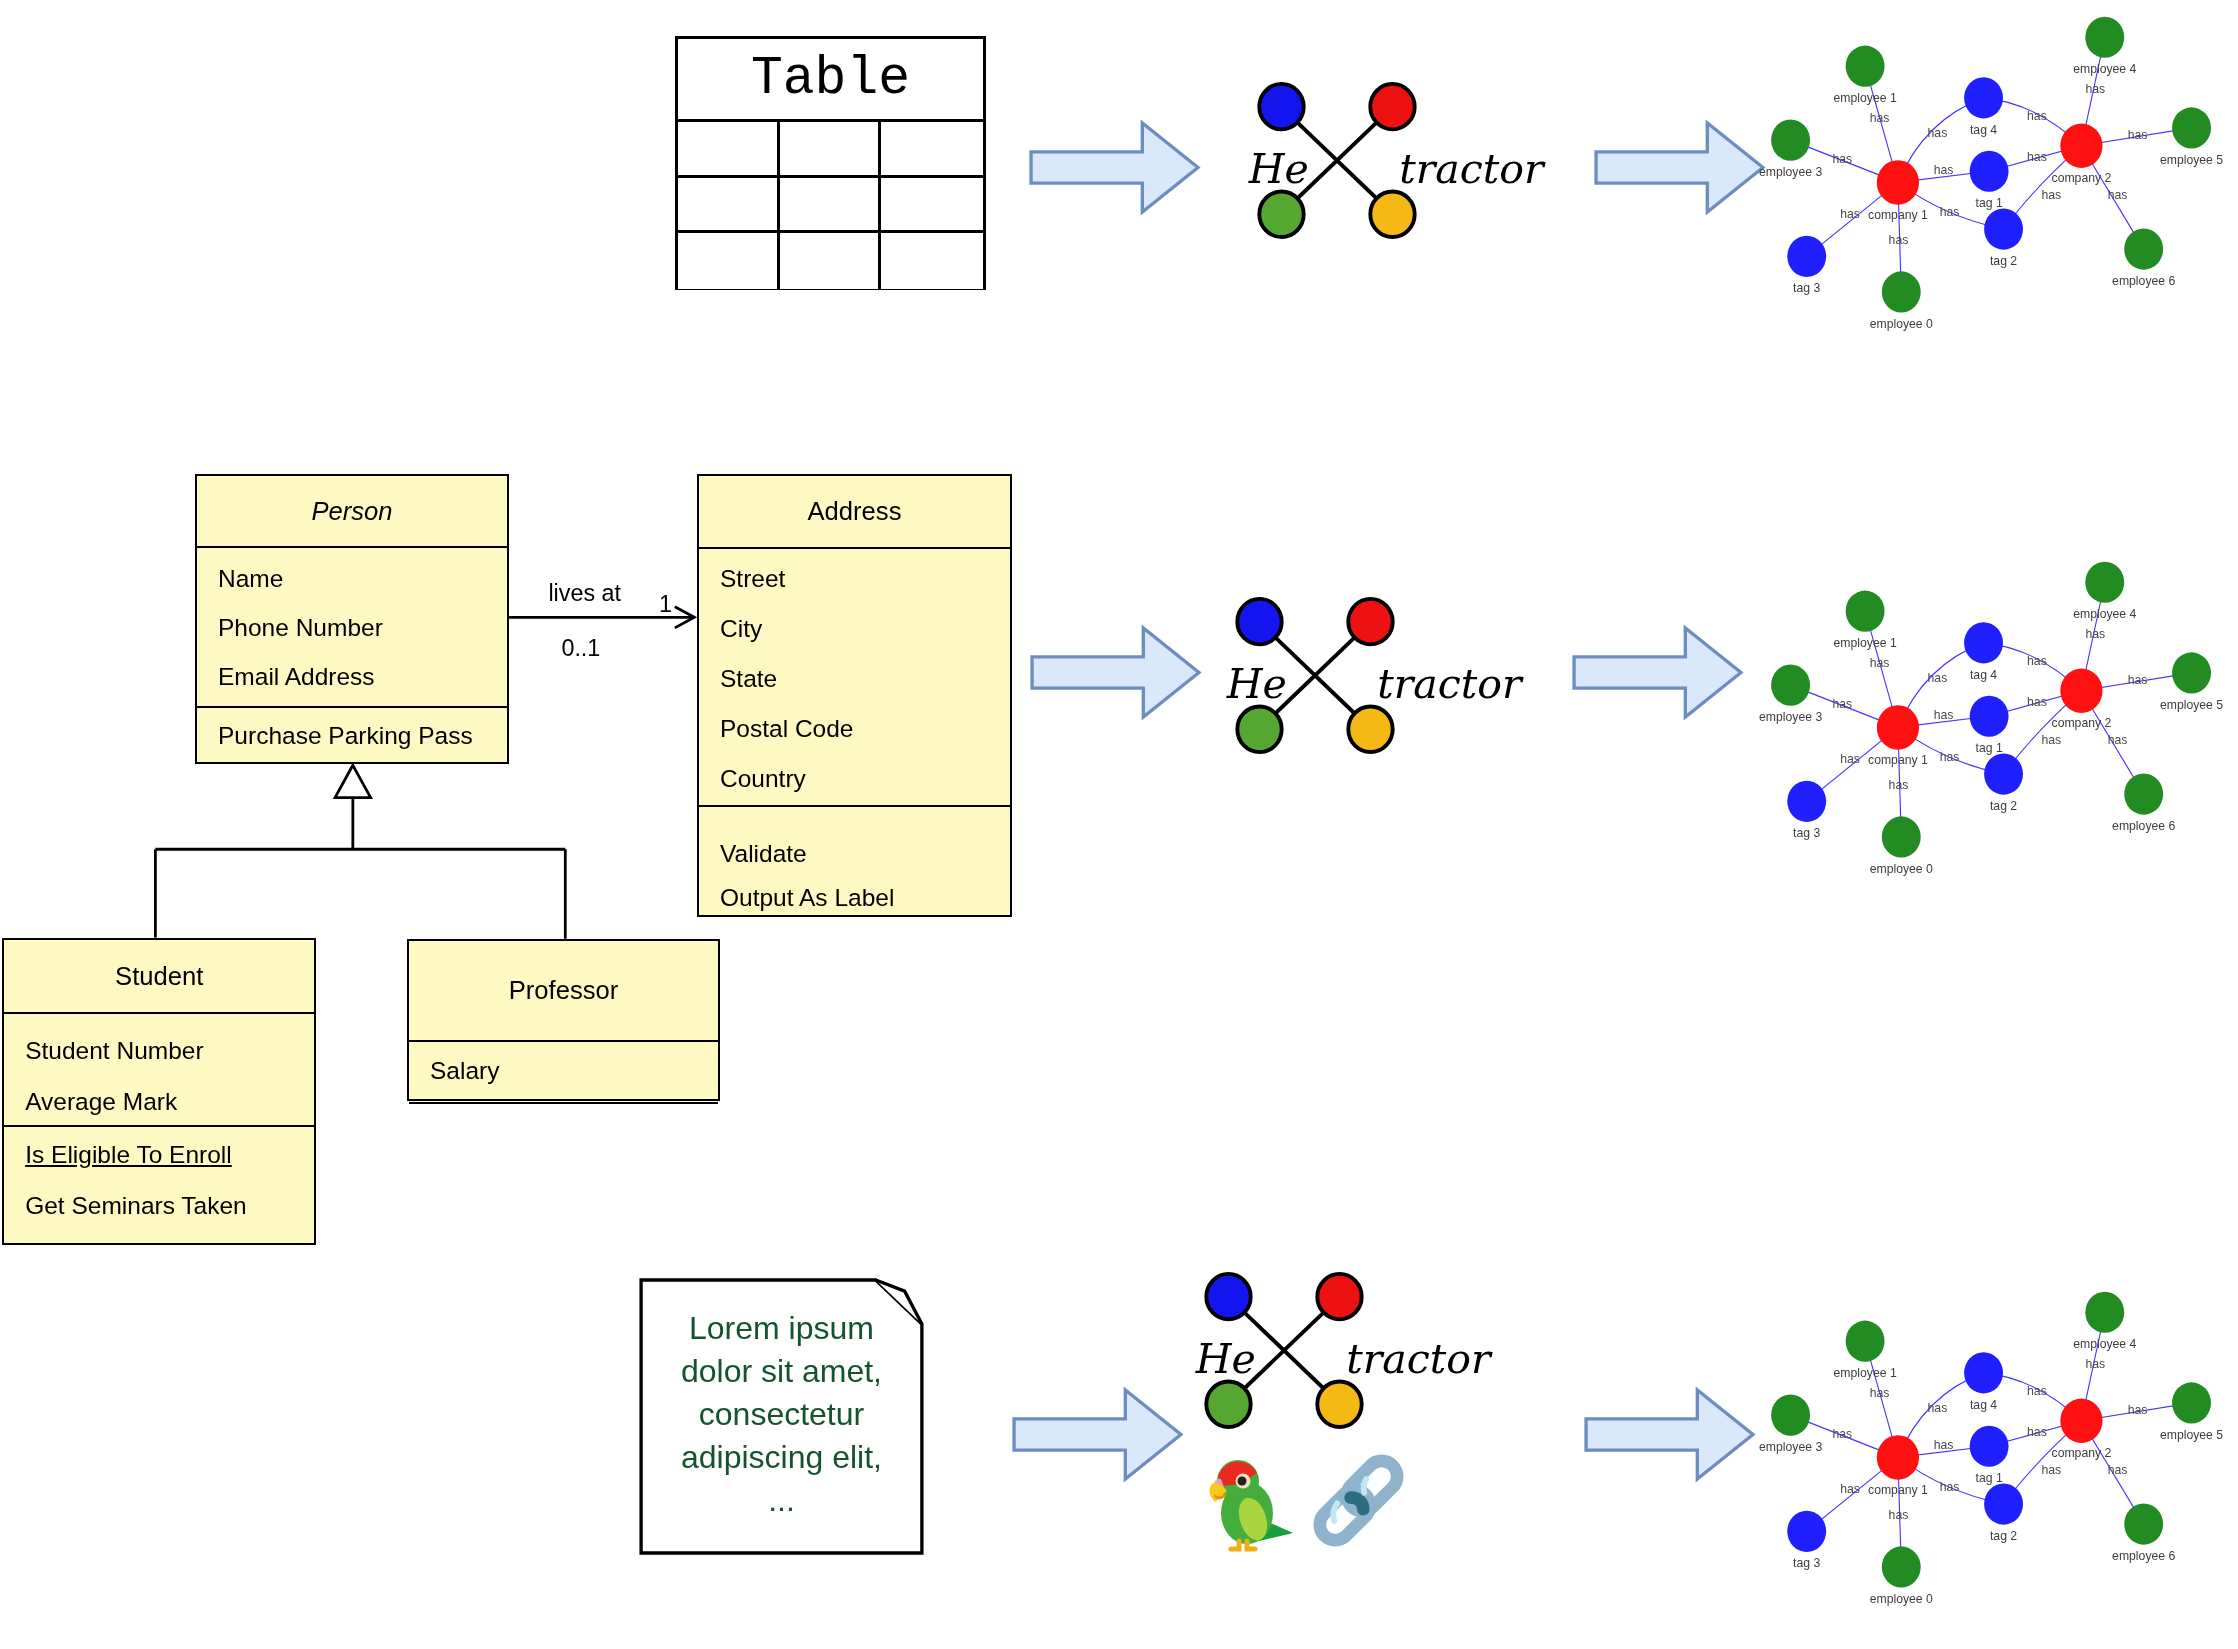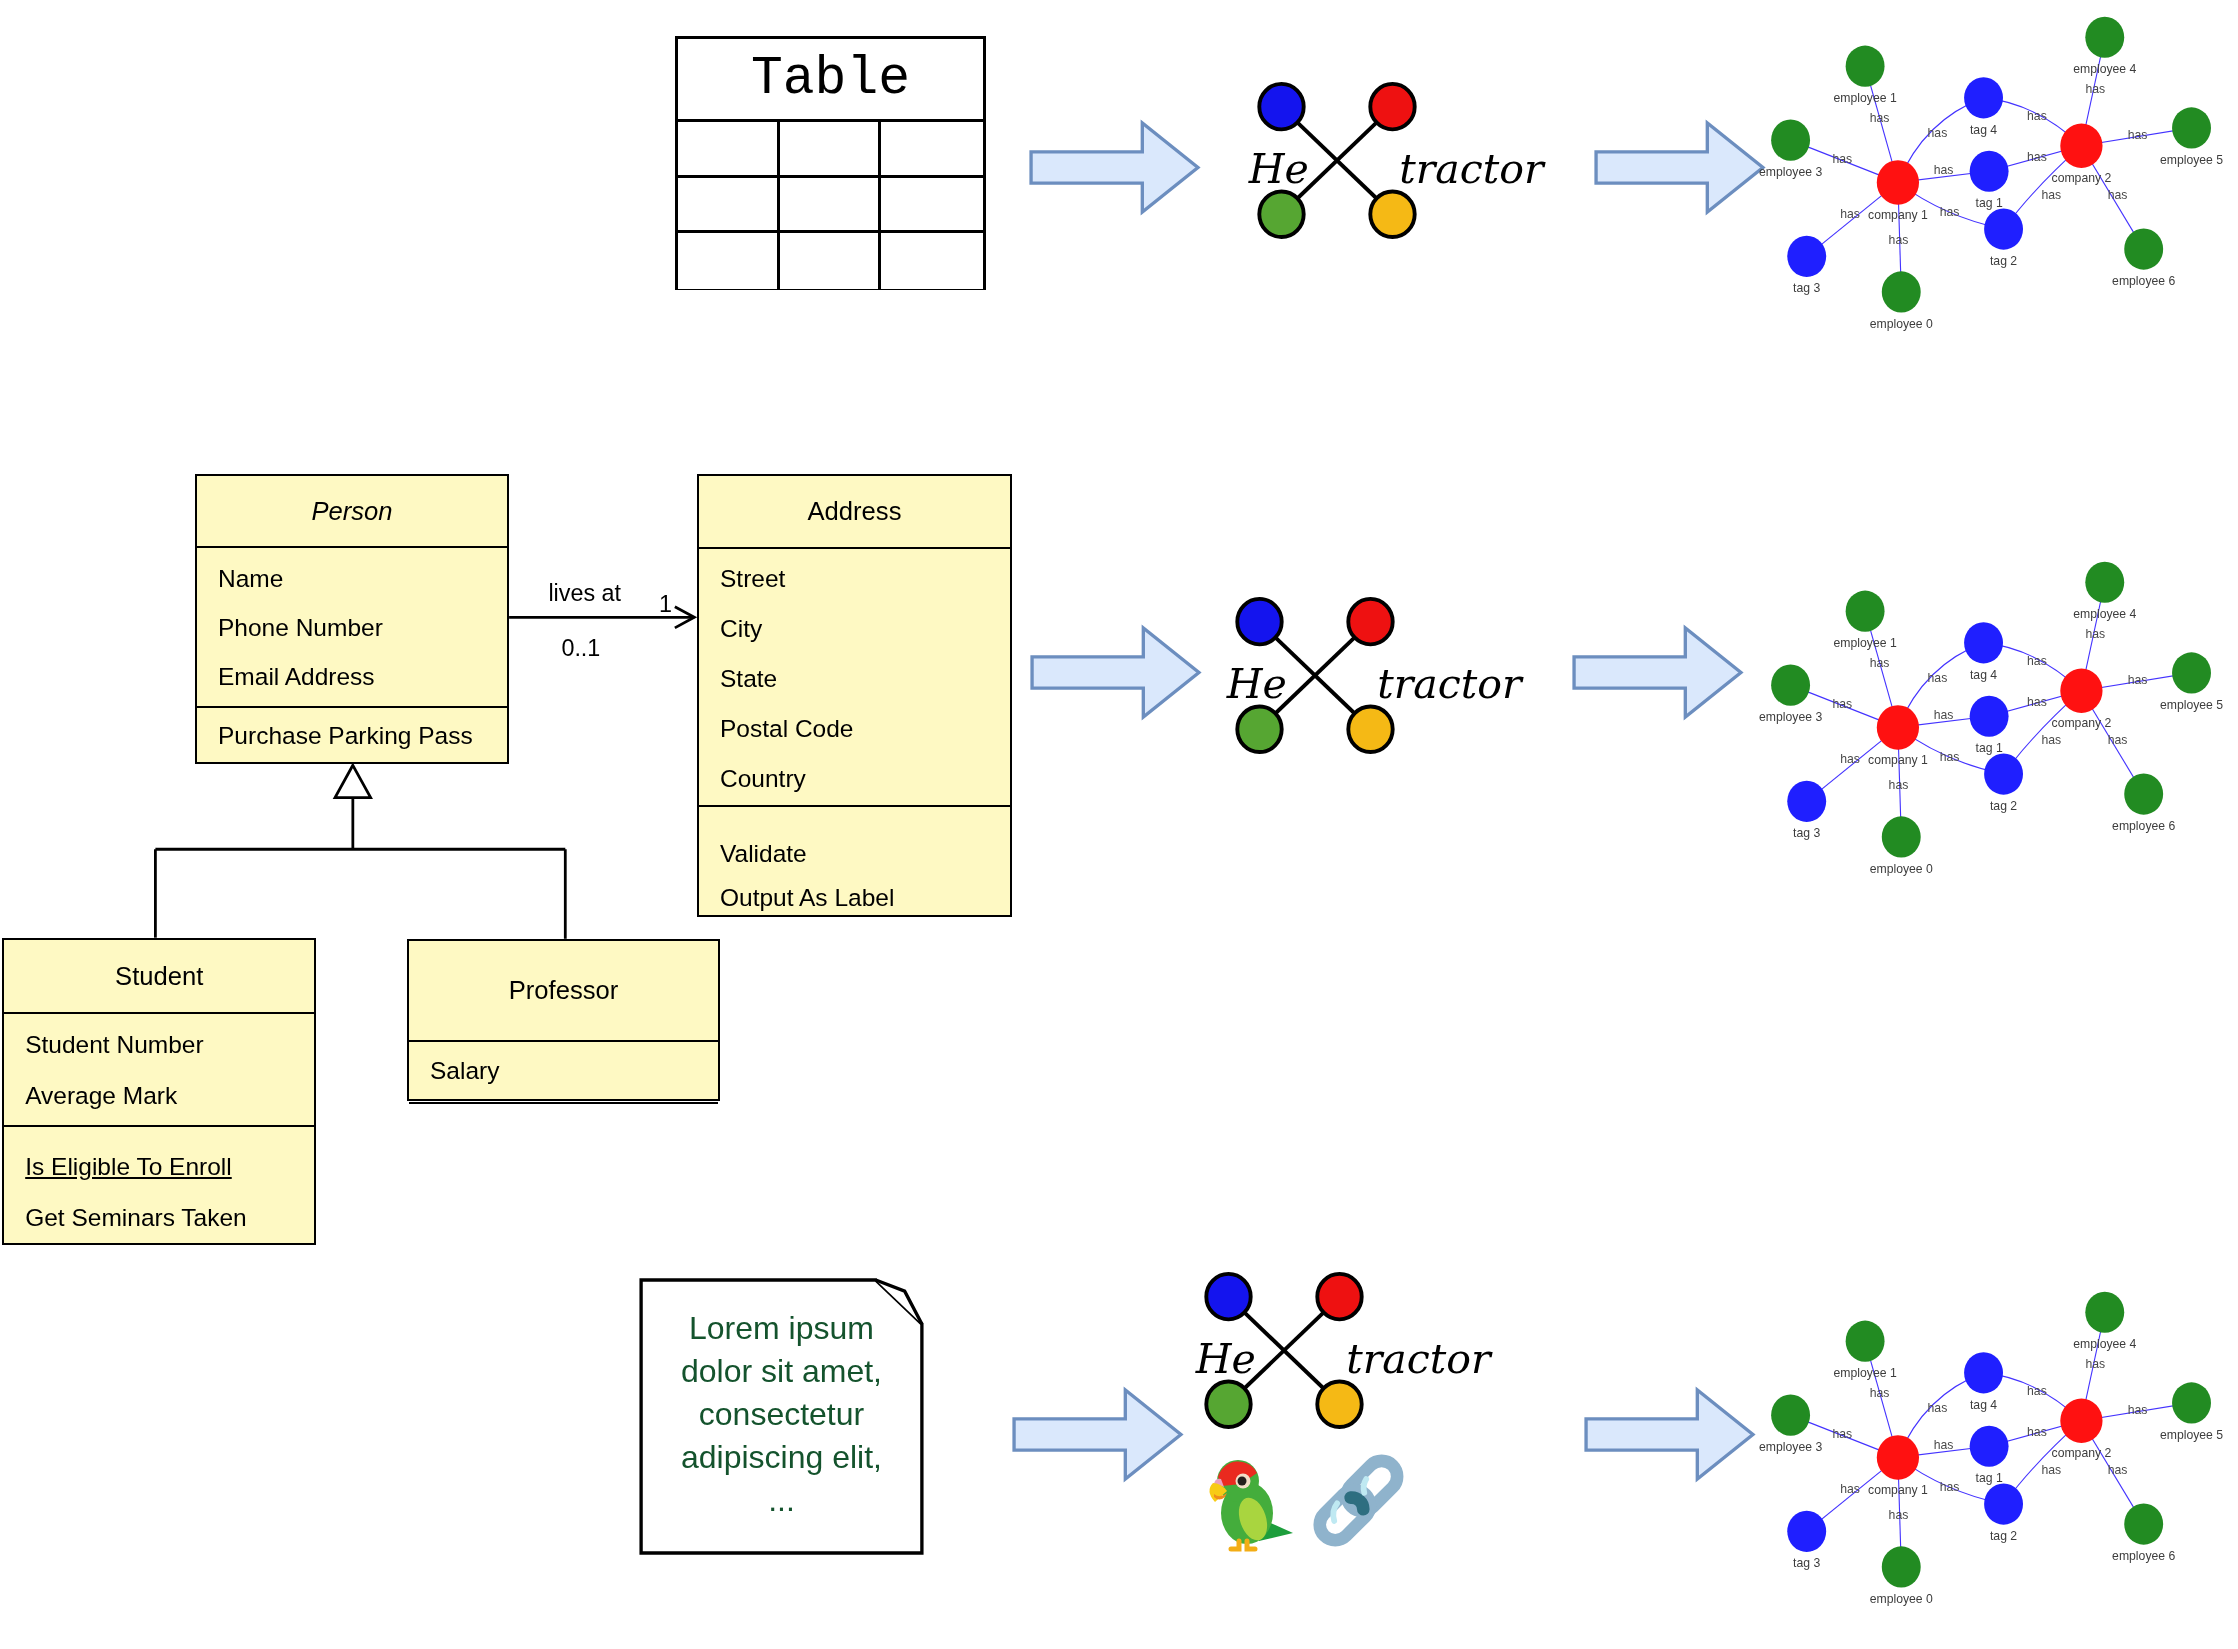--- a/index.html
+++ b/index.html
@@ -140,25 +140,25 @@
     <div class="uml-comp" style="height:108px;padding-top:25px">
       <div class="uml-item" style="height:44px">Validate</div>
       <div class="uml-item" style="height:44px">Output As Label</div>
     </div>
   </div>
 
   <div class="uml-box" style="left:2.2px;top:938px;width:314px;height:307px">
     <div class="uml-title" style="height:72px">
       <span>Student</span>
     </div>
-    <div class="uml-comp" style="height:113px;padding-top:5px">
+    <div class="uml-comp" style="height:113px;padding-top:11px">
       <div class="uml-item" style="height:51px">Student Number</div>
       <div class="uml-item" style="height:51px">Average Mark</div>
     </div>
-    <div class="uml-comp" style="height:117px;padding-top:14px">
+    <div class="uml-comp" style="height:117px;padding-top:2px">
       <div class="uml-item underline" style="height:51px">Is Eligible To Enroll</div>
       <div class="uml-item" style="height:51px">Get Seminars Taken</div>
     </div>
   </div>
 
   <div class="uml-box" style="left:407px;top:939px;width:313px;height:162px">
     <div class="uml-title" style="height:99px">
       <span>Professor</span>
     </div>
     <div class="uml-comp" style="height:62px;padding-top:3px">

